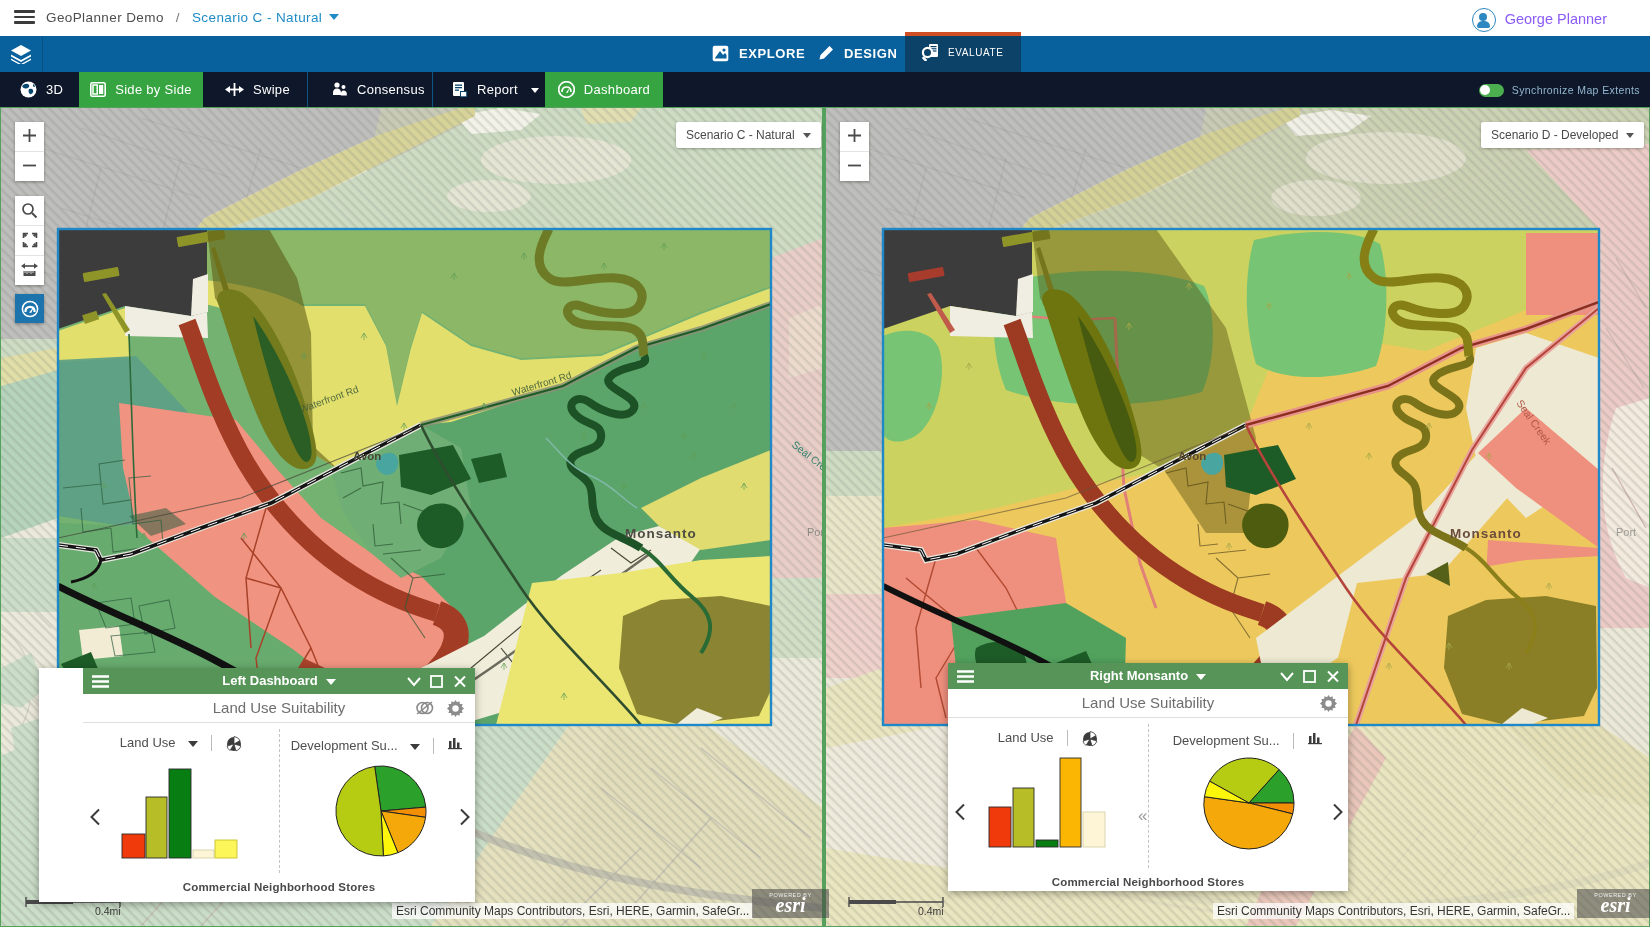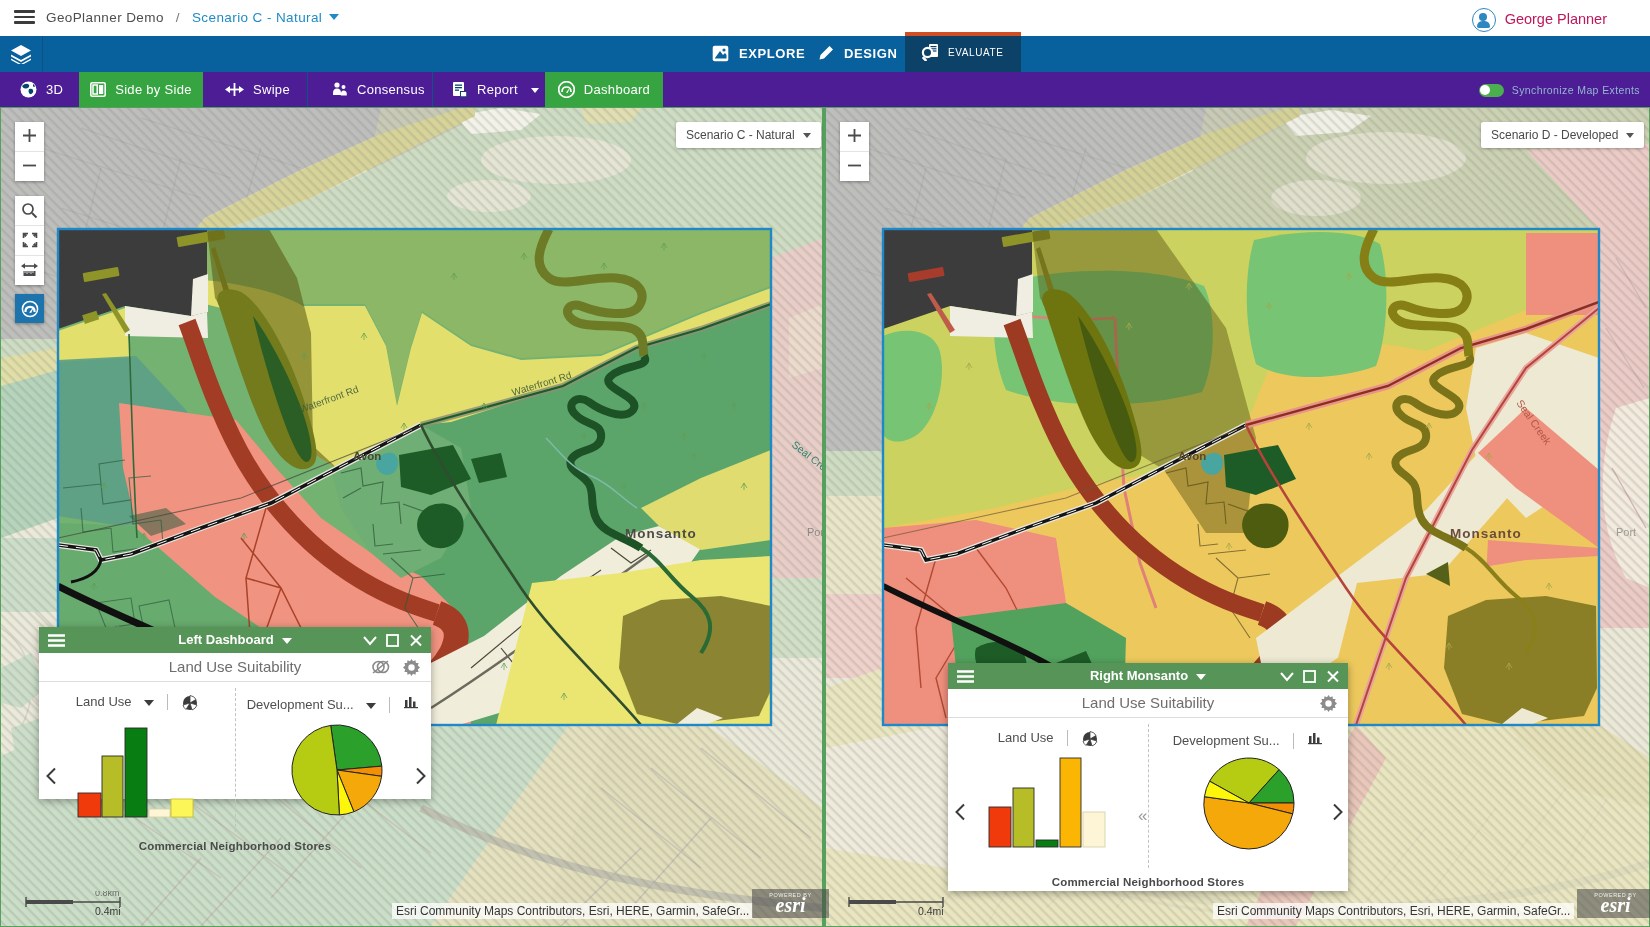--- a/index.html
+++ b/index.html
@@ -6,32 +6,32 @@
     font-family:"Liberation Sans",sans-serif;background:#fff;}
   .abs{position:absolute;}
   
   #hdr{position:absolute;top:0;left:0;width:1650px;height:36px;background:#fff;text-align:right;}
   .burger{position:absolute;left:14px;top:10px;width:21px;height:15px;}
   .burger div{height:2.6px;background:#3b3b3b;margin-bottom:3.1px;border-radius:1px;}
   #crumb{position:absolute;left:46px;top:10px;font-size:13.5px;color:#4d4d4d;letter-spacing:.4px;}
   #crumb .sep{color:#777;margin:0 12px;}
   #crumb .scen{color:#1e8bc6;}
   #crumb .car{display:inline-block;width:0;height:0;border-left:5px solid transparent;border-right:5px solid transparent;border-top:6px solid #1e8bc6;vertical-align:middle;margin-left:7px;margin-top:-2px;}
-  #user{position:absolute;right:43px;top:8px;font-size:14.5px;color:#be185d;}
+  #user{position:absolute;right:43px;top:8px;font-size:14.5px;color:#8b5cf6;}
   #user .av{display:inline-block;width:22px;height:22px;border:1.6px solid #2d87c0;border-radius:50%;vertical-align:middle;margin-right:9px;position:relative;}
   #user .av i{position:absolute;left:6.7px;top:3.5px;width:8px;height:8px;border-radius:50%;background:#2d87c0;}
   #user .av b{position:absolute;left:3.9px;top:11.5px;width:13.5px;height:7px;border-radius:6px 6px 2px 2px;background:#2d87c0;}
   
   #nav{position:absolute;top:36px;left:0;width:1650px;height:36px;background:#08609c;}
   #nav .lay{position:absolute;left:0;top:0;width:42px;height:36px;border-right:1px solid #0b5183;}
   .tab{position:absolute;top:0;height:36px;color:#fff;font-size:13px;letter-spacing:.6px;line-height:36px;font-weight:bold;}
   .tab svg{vertical-align:middle;margin-right:10px;margin-top:-3px;}
   #tabev{position:absolute;left:905px;top:-4px;width:116px;height:40px;background:#0c4268;border-top:4px solid #cf4e23;box-sizing:border-box;color:#fff;font-size:10px;letter-spacing:.6px;line-height:34px;white-space:nowrap;}
   
-  #tbar{position:absolute;top:72px;left:0;width:1650px;height:36px;background:#4c1d95;}
+  #tbar{position:absolute;top:72px;left:0;width:1650px;height:36px;background:#0f172a;}
   .tbtn{position:absolute;top:0;height:36px;color:#fff;font-size:13px;line-height:36px;letter-spacing:.3px;}
   .tbtn svg{vertical-align:middle;margin-right:9px;margin-top:-3px;}
   .tbtn.grn{background:#36a541;}
   .tdiv{position:absolute;top:0;width:1px;height:36px;background:#0d5580;}
   #sync{position:absolute;right:10px;top:0;height:36px;line-height:36px;font-size:10.5px;color:#93b7cf;letter-spacing:.4px;}
   #sync .pill{display:inline-block;width:25px;height:13px;background:#4bae4f;border-radius:7px;vertical-align:middle;margin-right:8px;position:relative;margin-top:-2px;}
   #sync .pill i{position:absolute;left:1.5px;top:1.5px;width:10px;height:10px;background:#fff;border-radius:50%;}
   
   #maps{position:absolute;top:107px;left:0;width:1650px;height:820px;background:#e8e8e0;}
   .panel{position:absolute;top:0;height:820px;border:1px solid #54a05c;box-sizing:border-box;overflow:hidden;}
@@ -536,21 +536,21 @@
   <path d="M1 11 H48" stroke="#4a4a4a" stroke-width="4"></path>
   <text x="70" y="24" font-size="10.5" fill="#3a3a3a">0.4mi</text>
   <text x="70" y="5" font-size="9" fill="#3a3a3a" opacity="0.7">0.8km</text>
 </svg>
 <svg class="abs" style="left:848px;top:784px;z-index:24;" width="130" height="26">
   <path d="M1 6 V16 M95 6 V16 M1 11 H95" stroke="#4a4a4a" stroke-width="1.4" fill="none"></path>
   <path d="M1 11 H48" stroke="#4a4a4a" stroke-width="4"></path>
   <text x="70" y="24" font-size="10.5" fill="#3a3a3a">0.4mi</text>
 </svg>
 
-<div class="dash" style="left:39px;top:520px;width:392px;height:172px;">
+<div class="dash" style="left:39px;top:561px;width:392px;height:234px;padding-left:44px;">
   <div class="dtitle">
     <svg class="dburger" width="17" height="13" viewBox="0 0 17 13">
           <path d="M0 1.5 H17 M0 6.5 H17 M0 11.5 H17" stroke="#fff" stroke-width="2.4"></path>
         </svg>
     <span>Left Dashboard</span><i class="dcar"></i>
     <svg class="dctrl" width="60" height="13" viewBox="0 0 60 13">
           <path d="M1 3 L7 10 L13 3" stroke="#fff" stroke-width="2" fill="none"></path>
           <rect x="24" y="1" width="11" height="11" fill="none" stroke="#fff" stroke-width="1.8"></rect>
           <path d="M48 1.5 L58 11.5 M58 1.5 L48 11.5" stroke="#fff" stroke-width="2"></path>
         </svg>

